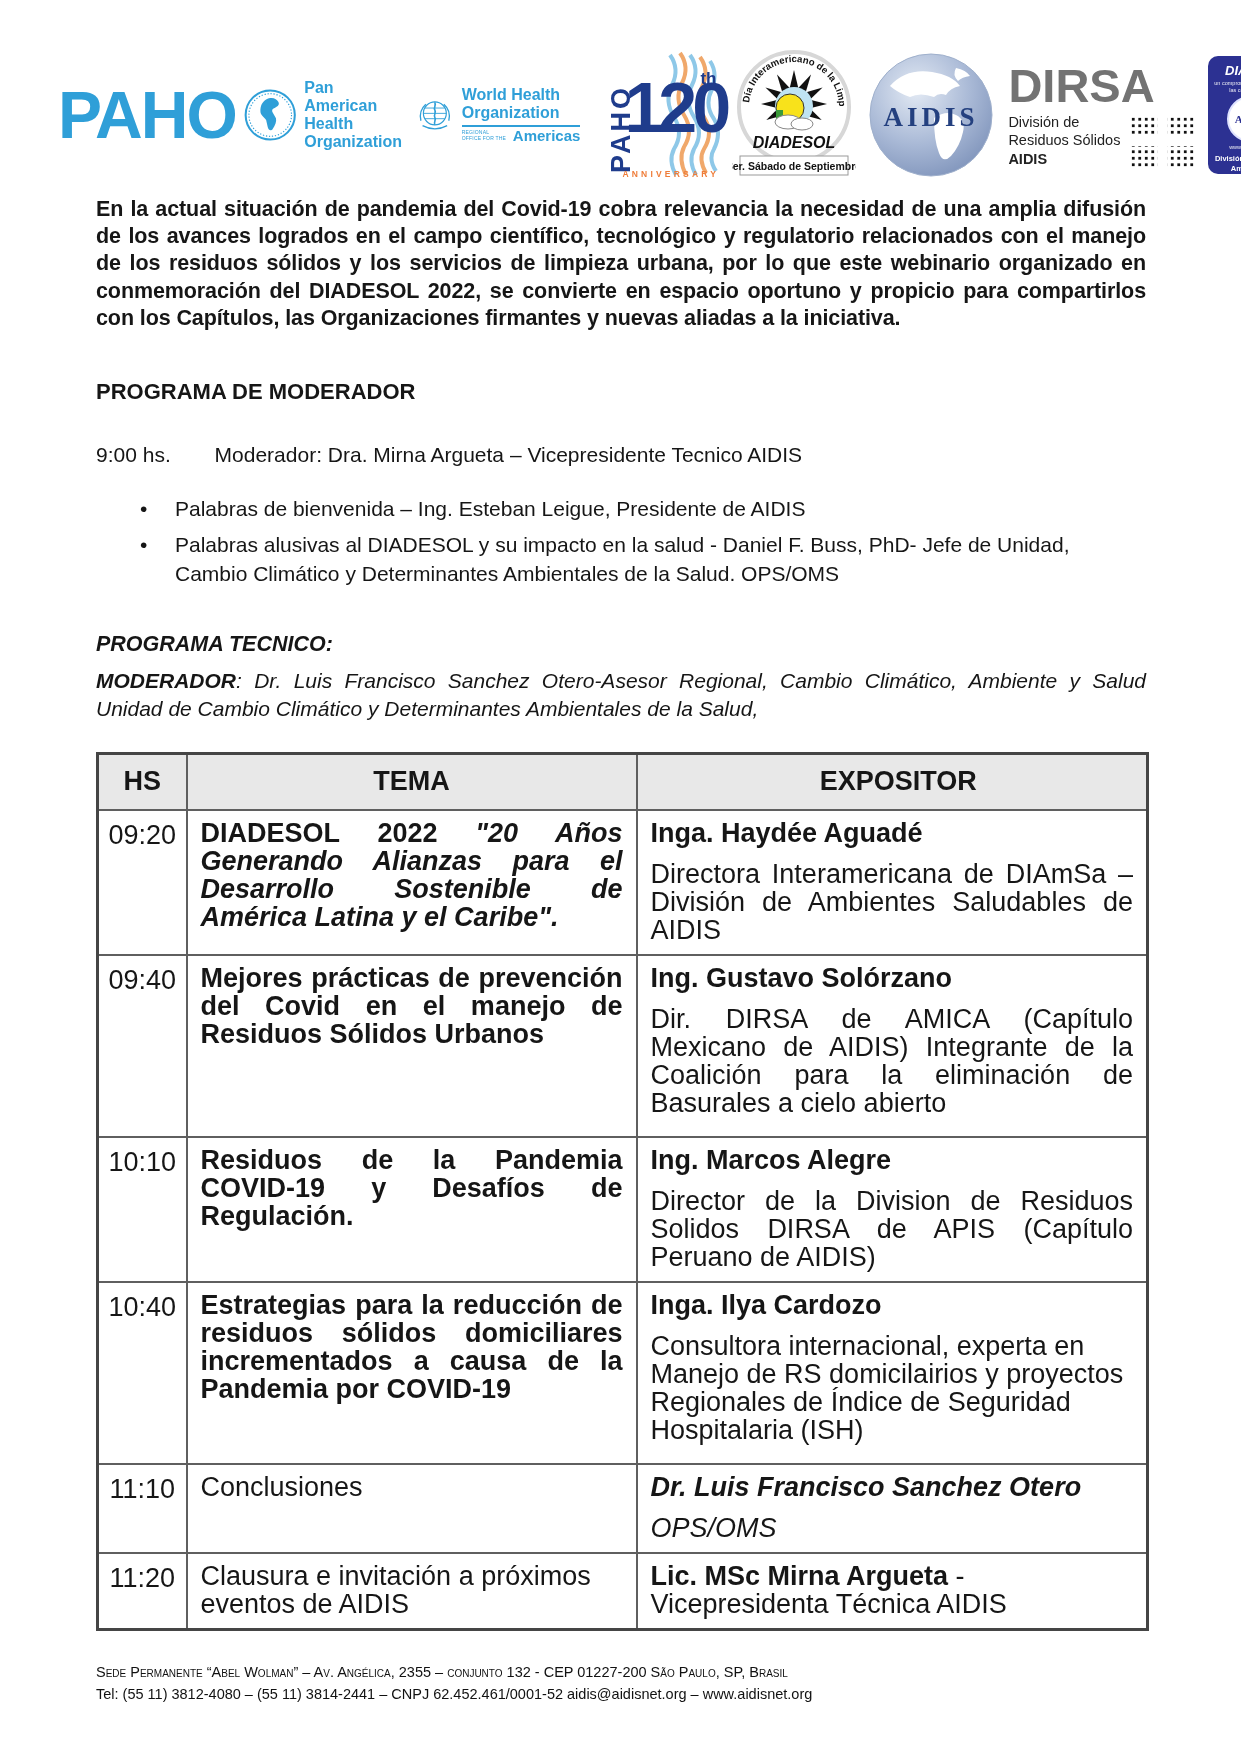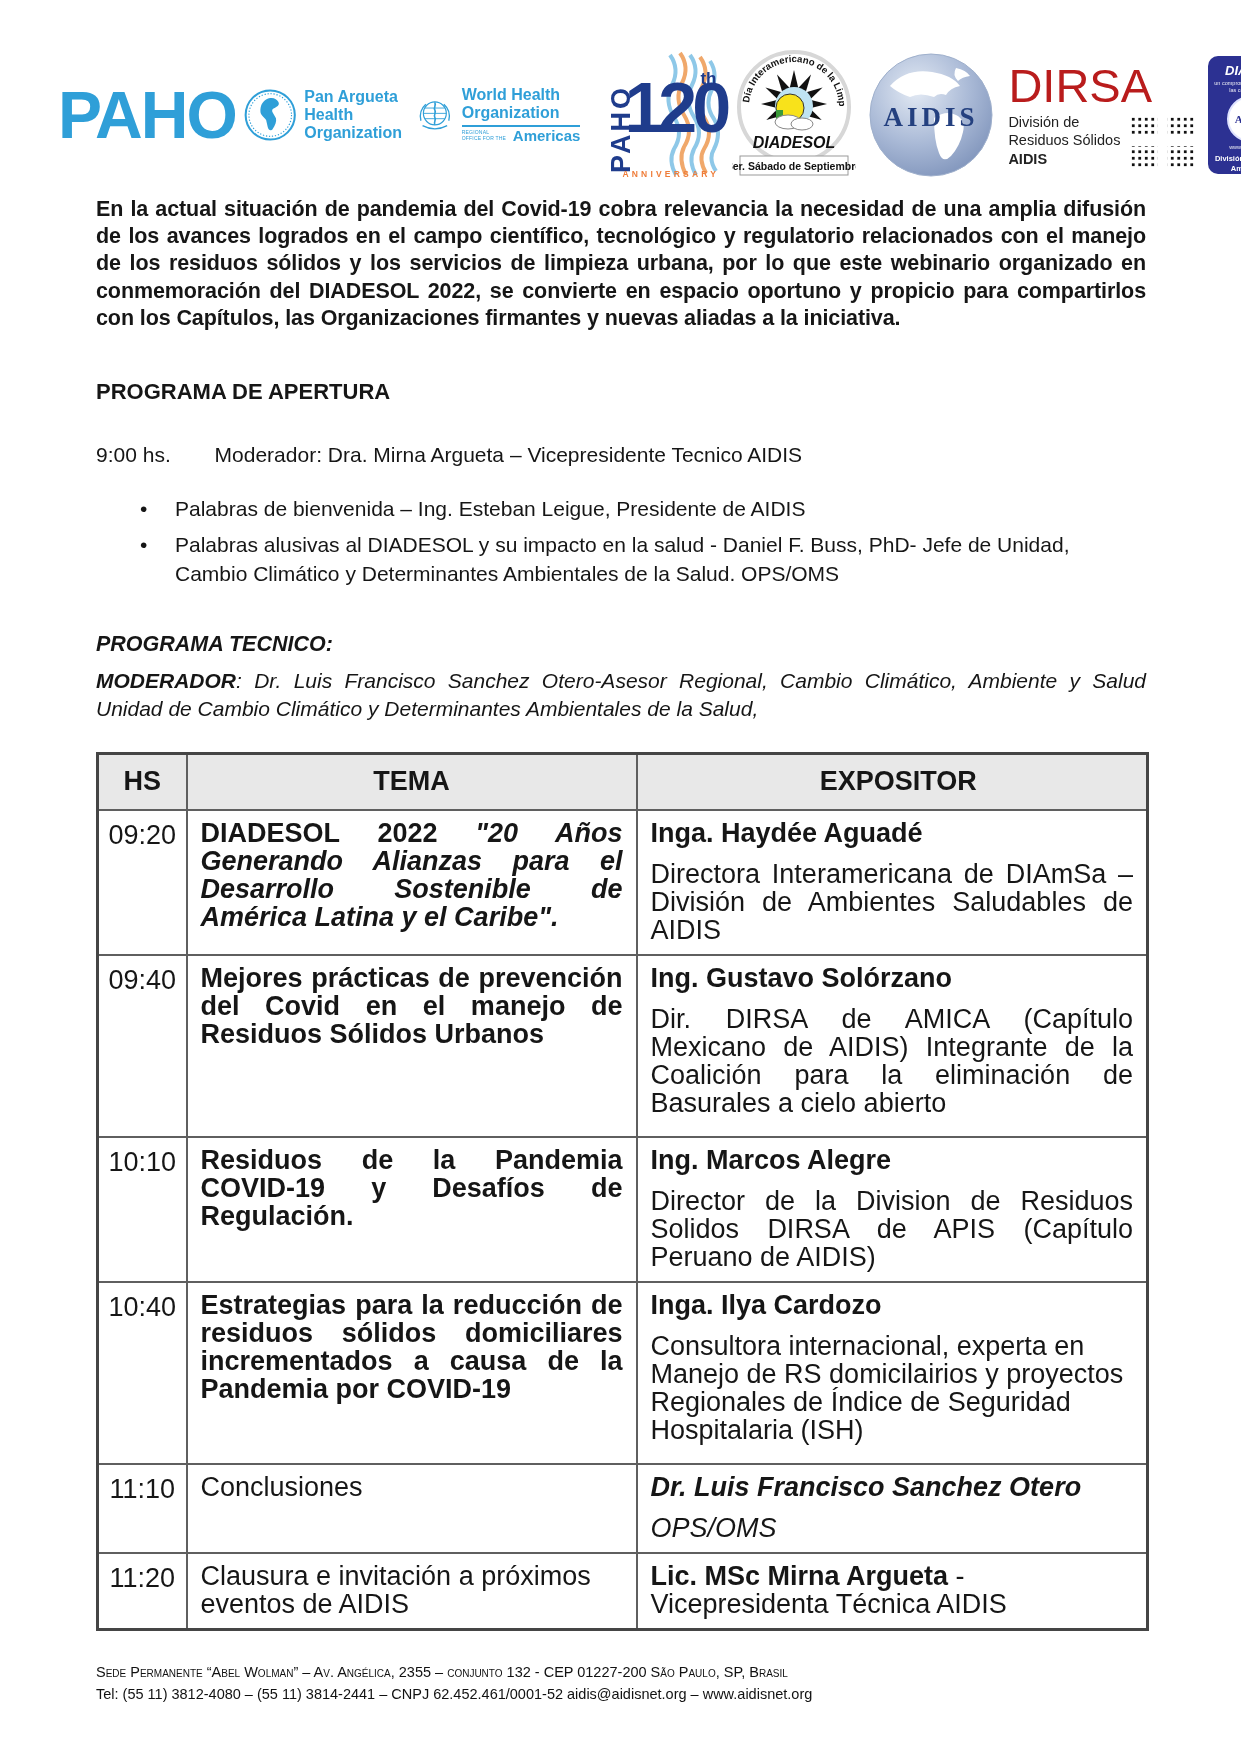--- a/index.html
+++ b/index.html
@@ -28,21 +28,21 @@
       font-size:27px; font-weight:800; color:#1f3c8c; letter-spacing:3px; line-height:1; }
   .p120-num { position:absolute; left:16px; top:22px; font-size:70px; font-weight:800; color:#1f3c8c;
       letter-spacing:-5px; line-height:1; }
   .p120-th { position:absolute; left:92px; top:18px; font-size:17px; font-weight:800; color:#1f3c8c; }
   .p120-anniv { position:absolute; left:14px; bottom:0; font-size:8.5px; font-weight:700; color:#ef7d3a; letter-spacing:3.2px; }
 
   .logo-gap { width:12px; flex:0 0 auto; }
   .diadesol-svg, .aidis-svg { flex:0 0 auto; }
 
   .dirsa { display:flex; flex-direction:column; margin-left:14px; flex:0 0 auto; }
-  .dirsa-name { font-size:47px; font-weight:400; color:#b91c1c; letter-spacing:0px; line-height:1; }
+  .dirsa-name { font-size:47px; font-weight:700; color:#737373; letter-spacing:0px; line-height:1; }
   .dirsa-row { display:flex; align-items:flex-end; gap:10px; margin-top:4px; }
   .dirsa-sub { font-size:14.5px; color:#222; line-height:1.25; }
   .dirsa-sub .b { font-weight:800; }
   .dirsa-dots { width:64px; height:52px;
      background-image:linear-gradient(#fff,#fff),linear-gradient(#fff,#fff),
        radial-gradient(circle,#111 1.45px,transparent 1.85px);
      background-size:9px 100%,100% 9px,6.5px 6.5px;
      background-position:center,center,0 0;
      background-repeat:no-repeat,no-repeat,repeat; }
 
@@ -101,21 +101,21 @@
   <div class="logos">
 
     <div class="paho-block">
       <span class="paho-word">PAHO</span>
       <svg width="64" height="64" viewBox="0 0 64 64">
         <circle cx="32" cy="32" r="30" fill="none" stroke="#2f9fd8" stroke-width="2.5"></circle>
         <circle cx="32" cy="32" r="26" fill="none" stroke="#2f9fd8" stroke-width="1.4" stroke-dasharray="1.5 2.2"></circle>
         <path d="M27 13 c7 -4 13 -1 15 3 c2 4 -2 6 -6 8 c-2 1 -2 3 -1 5 l4 7 c1 4 -1 9 -4 13 c-2 3 -5 2 -6 -2 l-2 -9 c-3 -4 -7 -6 -7 -11 c0 -6 2 -11 7 -14z" fill="#2f9fd8"></path>
       </svg>
       <div class="paho-text">
-        <div>Pan Argueta</div>
+        <div>Pan American</div>
         <div>Health</div>
         <div>Organization</div>
       </div>
       <svg width="46" height="46" viewBox="0 0 46 46" style="margin-left:6px">
         <circle cx="23" cy="21" r="14" fill="none" stroke="#2f9fd8" stroke-width="1.4"></circle>
         <path d="M9 21 h28 M11 14.5 h24 M11 27.5 h24 M23 7 v28" stroke="#2f9fd8" stroke-width="1.1" fill="none"></path>
         <path d="M23 8 c3 3 -3 6 0 9 c3 3 -3 6 0 9 c3 3 -3 6 0 9" stroke="#2f9fd8" stroke-width="1.6" fill="none"></path>
         <path d="M8 36 q15 8 30 0 M6 30 q-3 -12 6 -20 M40 30 q3 -12 -6 -20" stroke="#2f9fd8" stroke-width="1.6" fill="none"></path>
       </svg>
       <div class="who-text">
@@ -236,21 +236,21 @@
         <div>Ambientes Saludables</div>
       </div>
     </div>
 
   </div>
 
   <div class="content">
 
     <p class="intro">En la actual situación de pandemia del Covid-19 cobra relevancia la necesidad de una amplia difusión de los avances logrados en el campo científico, tecnológico y regulatorio relacionados con el manejo de los residuos sólidos y los servicios de limpieza urbana, por lo que este webinario organizado en conmemoración del DIADESOL 2022, se convierte en espacio oportuno y propicio para compartirlos con los Capítulos, las Organizaciones firmantes y nuevas aliadas a la iniciativa.</p>
 
-    <h2 class="apertura-title">PROGRAMA DE APERTURA</h2>
+    <h2 class="apertura-title">PROGRAMA DE MODERADOR</h2>
 
     <p class="timeline">
       <span>9:00 hs.</span>
       <span class="mod">Moderador: Dra. Mirna Argueta – Vicepresidente Tecnico AIDIS</span>
     </p>
 
     <ul class="bullets">
       <li>
         <span class="dot">•</span>
         <span>Palabras de bienvenida – Ing. Esteban Leigue, Presidente de AIDIS</span>

